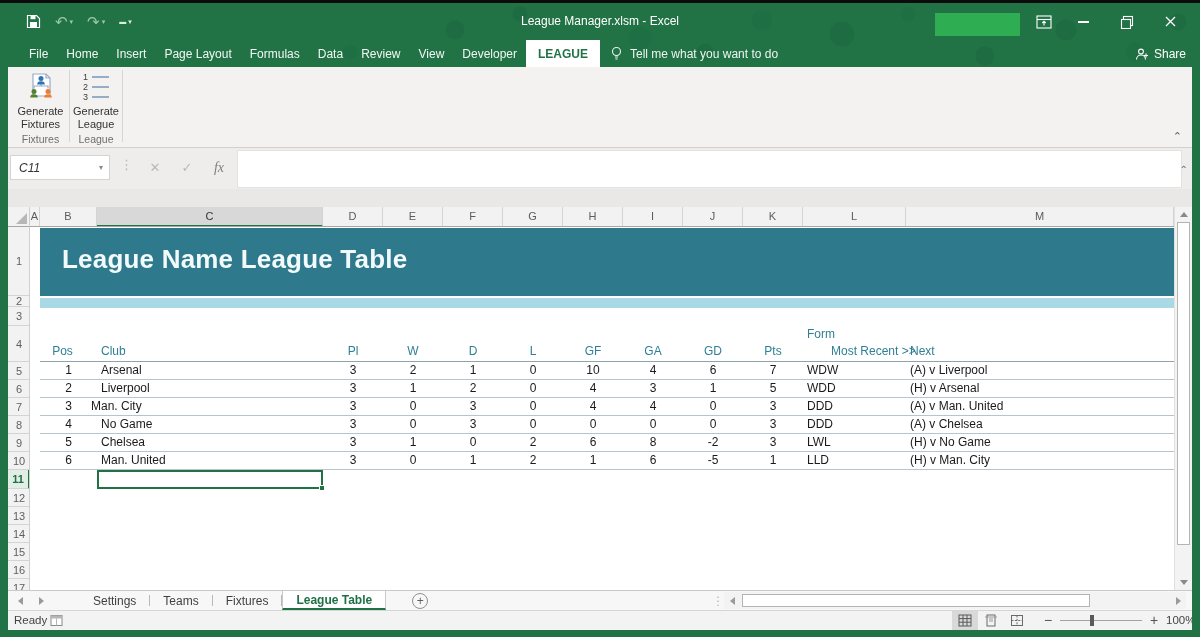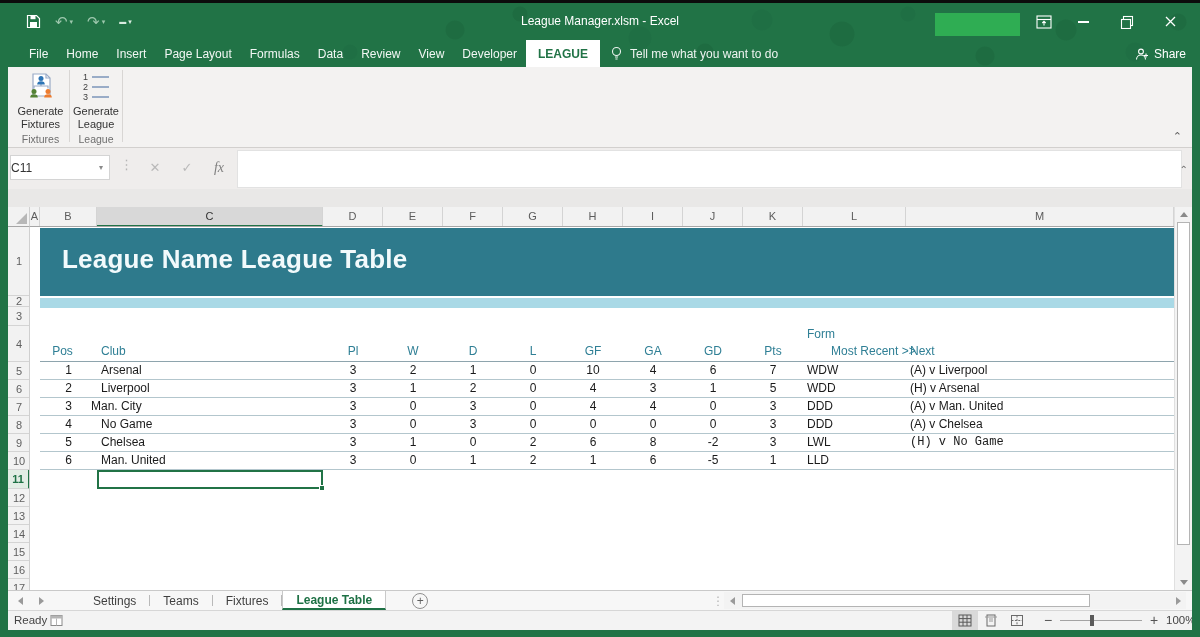--- a/index.html
+++ b/index.html
@@ -67,21 +67,21 @@
   .group-label { position:absolute; bottom:2px; left:0; right:0; text-align:center; font-size:10.5px; color:#6e6e6e; }
   .gsep { position:absolute; top:3px; width:1px; height:72px; background:#d8d6d4; }
   .collapse-chevron { position:absolute; right:10px; bottom:6px; color:#5f5f5f; font-size:11px; line-height:10px; }
 
   
   .formula-row { position:absolute; left:8px; top:148px; width:1184px; height:41px; background:#efedec; z-index:8; }
   .namebox {
     position:absolute; left:2px; top:7px; width:100px; height:25px; background:#ffffff;
     border:1px solid #d4d4d4; font-size:12px; color:#333; display:flex; align-items:center;
   }
-  .namebox .nb-val { padding-left:0; flex:1; }
+  .namebox .nb-val { padding-left:8px; flex:1;font-style:italic; }
   .namebox .nb-caret { width:16px; text-align:center; color:#8a8a8a; font-size:8px; }
   .fgrip { position:absolute; left:112px; top:9px; color:#b5b5b5; font-size:13px; letter-spacing:-1px; }
   .fbtn { position:absolute; top:7px; width:26px; height:25px; display:flex; align-items:center; justify-content:center; color:#b9b9b9; font-size:13px; }
   .fbtn.fx { color:#7f7f7f; font-family:"Liberation Serif", serif; font-style:italic; font-size:14px; }
   .fx-input { position:absolute; left:229px; top:2px; width:945px; height:38px; background:#ffffff; border:1px solid #e2e2e2; font-size:12px; color:#222; padding-left:6px; }
   .fx-expand { position:absolute; right:4px; top:16px; color:#6b6b6b; font-size:10px; }
   .prestrip { position:absolute; left:8px; top:189px; width:1184px; height:18px; background:#e9e8e7; z-index:7; }
 
   
   .corner { position:absolute; left:8px; top:207px; width:22px; height:20px; background:#f2f2f2; border-right:1px solid #cfcfcf; border-bottom:1px solid #a6a6a6; z-index:6; }
@@ -401,34 +401,35 @@
         <div class="cell" style="left: 61px; width: 222px; text-align: left;">Chelsea</div>
         <div class="cell" style="left: 283px; width: 60px; text-align: center;">3</div>
         <div class="cell" style="left: 343px; width: 60px; text-align: center;">1</div>
         <div class="cell" style="left: 403px; width: 60px; text-align: center;">0</div>
         <div class="cell" style="left: 463px; width: 60px; text-align: center;">2</div>
         <div class="cell" style="left: 523px; width: 60px; text-align: center;">6</div>
         <div class="cell" style="left: 583px; width: 60px; text-align: center;">8</div>
         <div class="cell" style="left: 643px; width: 60px; text-align: center;">-2</div>
         <div class="cell" style="left: 703px; width: 60px; text-align: center;">3</div>
         <div class="cell" style="left: 767px; width: 99px; text-align: left;">LWL</div>
-        <div class="cell" style="left: 870px; width: 264px; text-align: left; font-family: Liberation Mono, monospace;">(H) v No Game</div>
+        <div class="cell" style="left: 870px; width: 264px; text-align: left;">(H) v No Game</div>
       </div>
       <div class="data-row" style="top: 225px;">
         <div class="cell" style="left: 0px; width: 57px; text-align: center;">6</div>
         <div class="cell" style="left: 61px; width: 222px; text-align: left;">Man. United</div>
         <div class="cell" style="left: 283px; width: 60px; text-align: center;">3</div>
         <div class="cell" style="left: 343px; width: 60px; text-align: center;">0</div>
         <div class="cell" style="left: 403px; width: 60px; text-align: center;">1</div>
         <div class="cell" style="left: 463px; width: 60px; text-align: center;">2</div>
         <div class="cell" style="left: 523px; width: 60px; text-align: center;">1</div>
         <div class="cell" style="left: 583px; width: 60px; text-align: center;">6</div>
         <div class="cell" style="left: 643px; width: 60px; text-align: center;">-5</div>
         <div class="cell" style="left: 703px; width: 60px; text-align: center;">1</div>
         <div class="cell" style="left: 767px; width: 99px; text-align: left;">LLD</div>
+        <div class="cell" style="left: 870px; width: 264px; text-align: left;">(H) v Man. City</div>
       </div>
       <div class="sel-box">
       <span class="fill-handle"></span>
     </div>
   </div>
 
   <div class="vscroll">
     <div class="vs-arrow" style="top:0;">
         <span class="tri-up"></span>
       </div>

